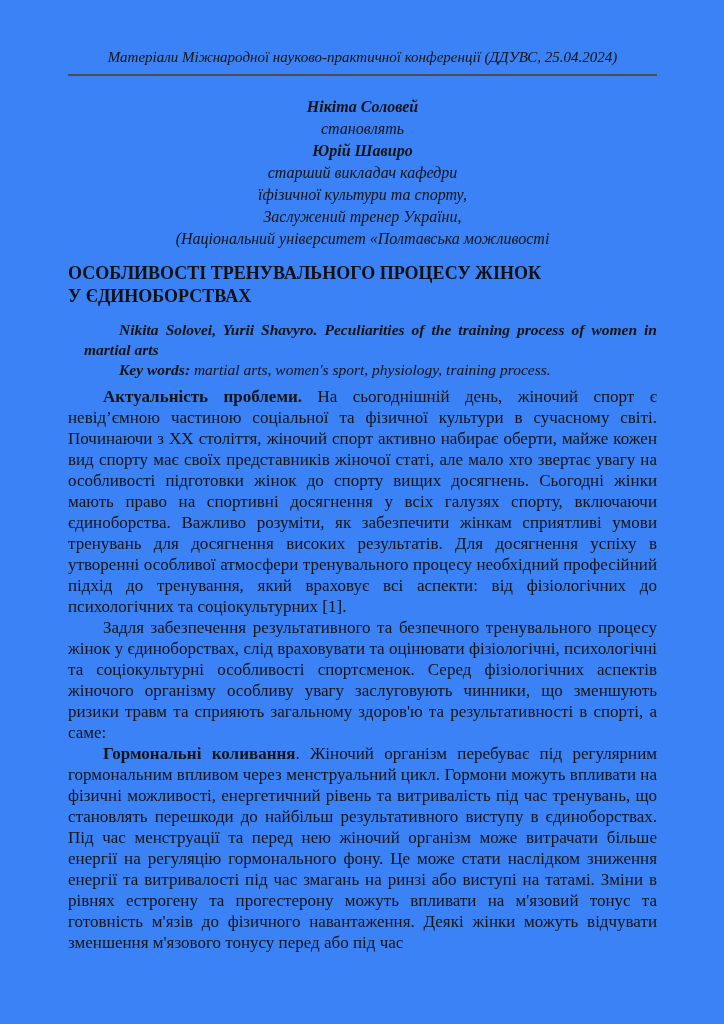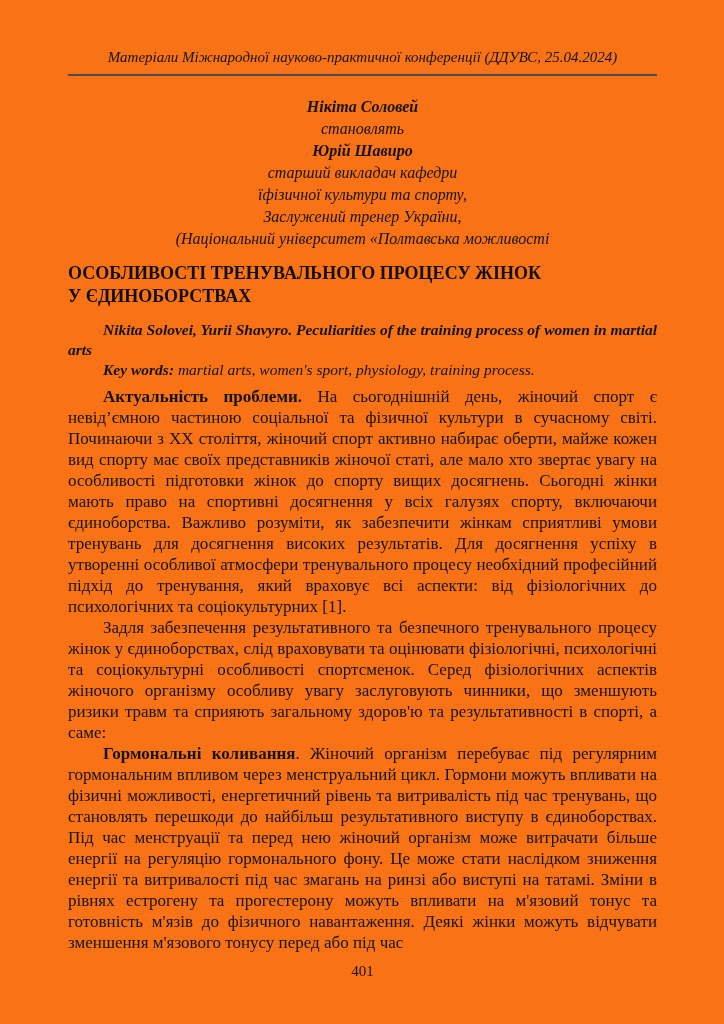--- a/index.html
+++ b/index.html
@@ -2,21 +2,21 @@
 <html><head>
 <meta charset="utf-8">
 <style>
   * { margin: 0; padding: 0; box-sizing: border-box; }
   html, body { background: #e9e9e9; }
   .page {
     position: relative;
     width: 724px;
     height: 1024px;
     margin: 0 auto;
-    background: #f97316;
+    background: #3b82f6;
     color: #141414;
     font-family: "Liberation Serif", serif;
     padding: 48px 67px 16px 68px;
     overflow: hidden;
   }
   .running-header {
     text-align: center;
     font-style: italic;
     font-size: 15px;
     line-height: 19px;
@@ -38,21 +38,21 @@
     line-height: 23px;
     color: #101010;
   }
   .abstract {
     margin-top: 12px;
     font-style: italic;
     font-size: 15.5px;
     line-height: 20px;
     text-align: justify;
   }
-  .abstract p { text-indent: 35px; }
+  .abstract p { text-indent: 35px; margin-left: 16px; }
   .citation { font-weight: bold; }
   .kw-label { font-weight: bold; }
   .body-text {
     margin-top: 6px;
     font-size: 17px;
     line-height: 21px;
     text-align: justify;
   }
   .body-text p { text-indent: 35px; }
   .lead { font-weight: bold; }
@@ -90,15 +90,14 @@
     <p class="citation">Nikita Solovei, Yurii Shavyro. Peculiarities of the training process of women in martial arts</p>
     <p class="keywords"><span class="kw-label">Key words:</span><span class="kw-text"> martial arts, women's sport, physiology, training process.</span></p>
   </div>
 
   <div class="body-text">
     <p><span class="lead">Актуальність проблеми.</span><span> На сьогоднішній день, жіночий спорт є невід’ємною частиною соціальної та фізичної культури в сучасному світі. Починаючи з ХХ століття, жіночий спорт активно набирає оберти, майже кожен вид спорту має своїх представників жіночої статі, але мало хто звертає увагу на особливості підготовки жінок до спорту вищих досягнень. Сьогодні жінки мають право на спортивні досягнення у всіх галузях спорту, включаючи єдиноборства. Важливо розуміти, як забезпечити жінкам сприятливі умови тренувань для досягнення високих результатів. Для досягнення успіху в утворенні особливої атмосфери тренувального процесу необхідний професійний підхід до тренування, який враховує всі аспекти: від фізіологічних до психологічних та соціокультурних [1].</span></p>
     <p><span class="lead"></span><span>Задля забезпечення результативного та безпечного тренувального процесу жінок у єдиноборствах, слід враховувати та оцінювати фізіологічні, психологічні та соціокультурні особливості спортсменок. Серед фізіологічних аспектів жіночого організму особливу увагу заслуговують чинники, що зменшують ризики травм та сприяють загальному здоров'ю та результативності в спорті, а саме:</span></p>
     <p><span class="lead">Гормональні коливання</span><span>. Жіночий організм перебуває під регулярним гормональним впливом через менструальний цикл. Гормони можуть впливати на фізичні можливості, енергетичний рівень та витривалість під час тренувань, що становлять перешкоди до найбільш результативного виступу в єдиноборствах. Під час менструації та перед нею жіночий організм може витрачати більше енергії на регуляцію гормонального фону. Це може стати наслідком зниження енергії та витривалості під час змагань на ринзі або виступі на татамі. Зміни в рівнях естрогену та прогестерону можуть впливати на м'язовий тонус та готовність м'язів до фізичного навантаження. Деякі жінки можуть відчувати зменшення м'язового тонусу перед або під час</span></p>
   </div>
 
-  <div class="page-number">401</div>
 
 </div>
 
 </body></html>

